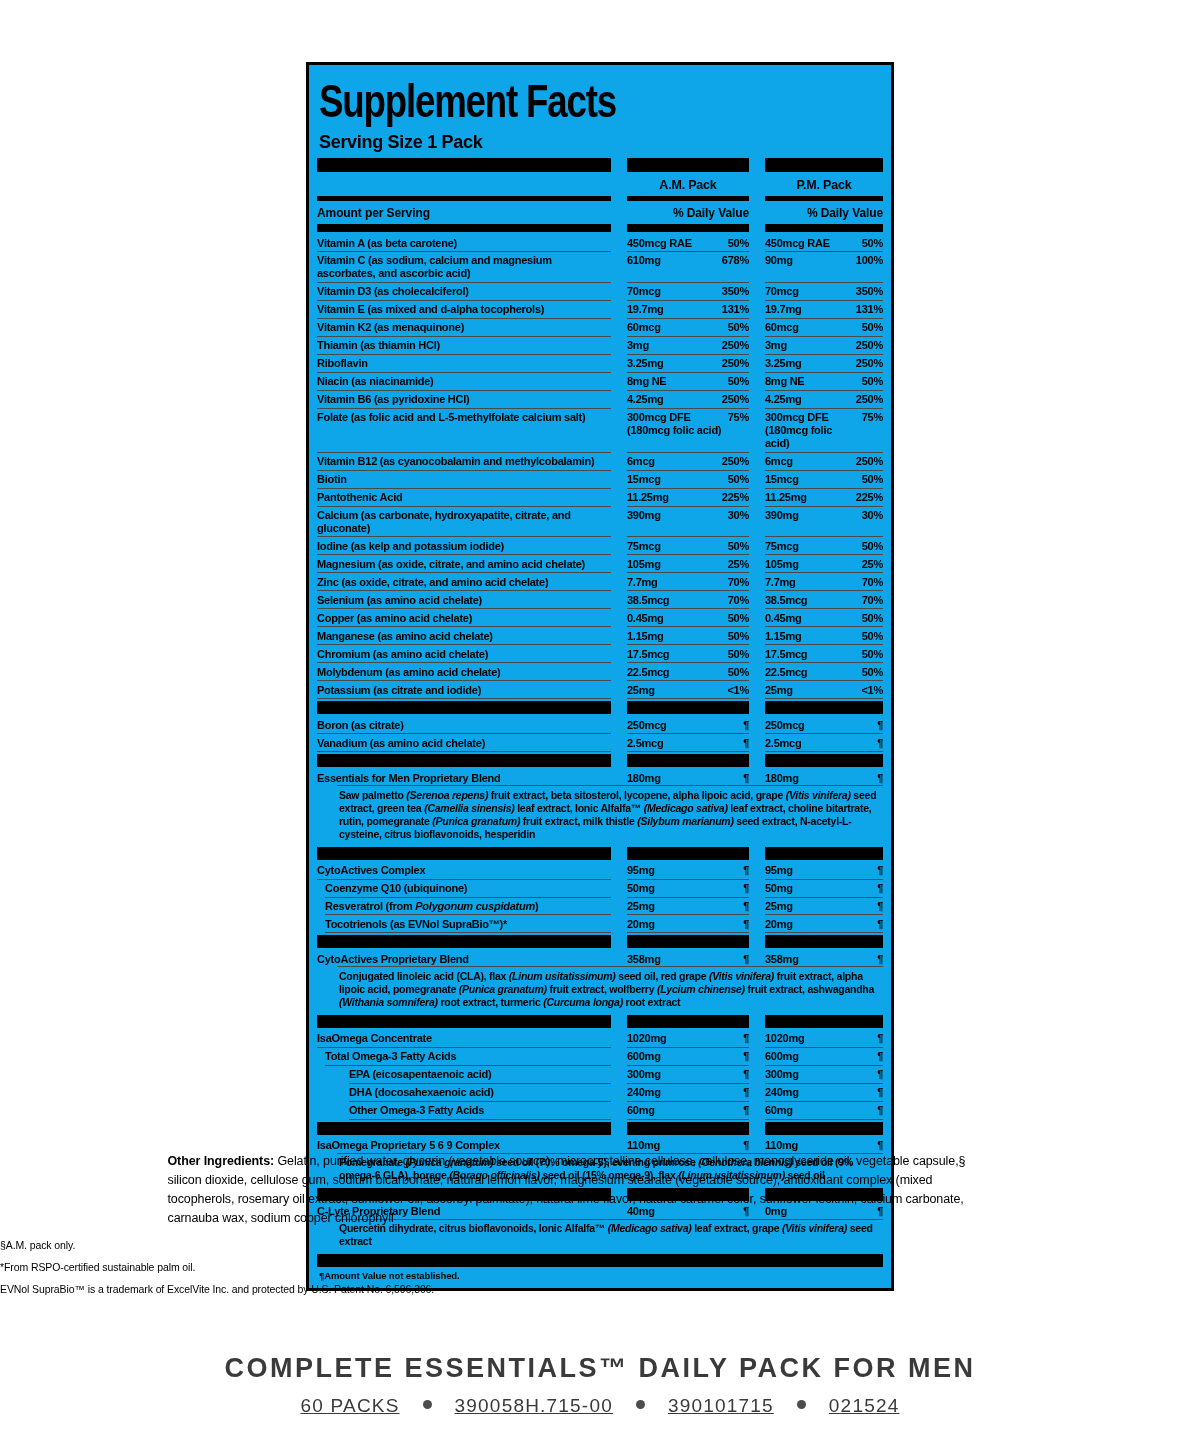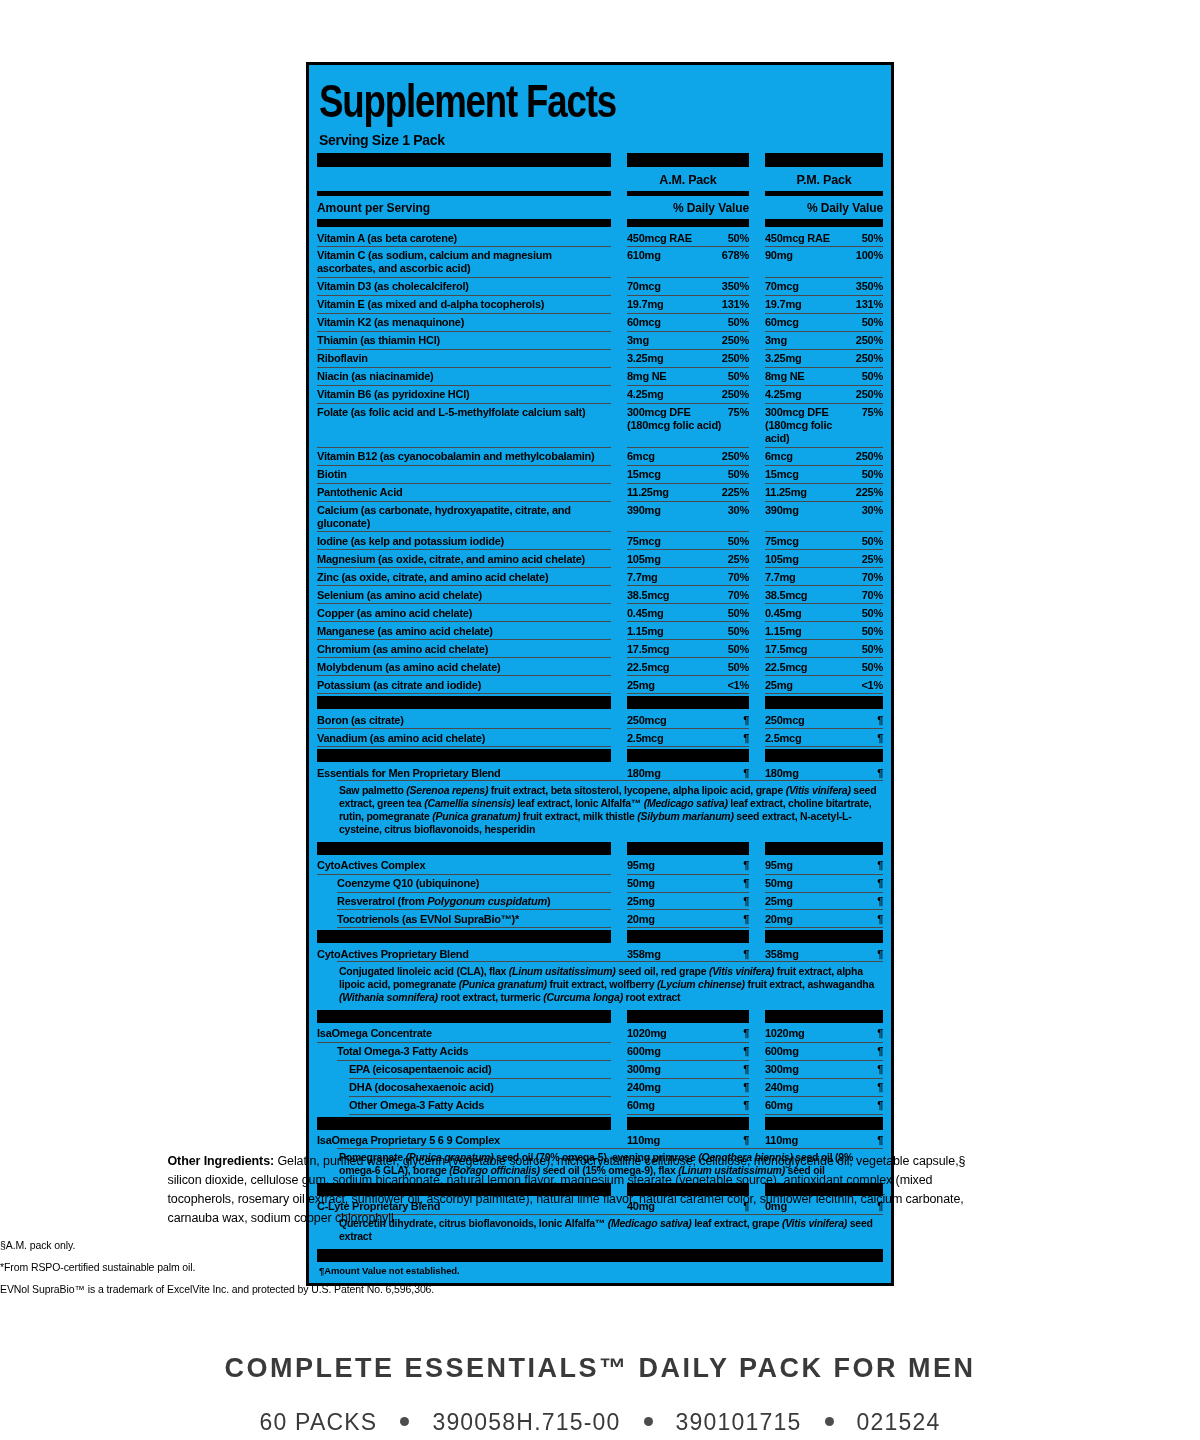--- a/index.html
+++ b/index.html
@@ -10,39 +10,39 @@
   }
   
   .label-box{
     position:absolute;left:306px;top:62px;width:588px;box-sizing:border-box;
     border:3px solid #000;background:#0ea5e9;padding:8px 8px 5px 8px;
   }
   .sf-title{
     font-size:47px;font-weight:700;letter-spacing:-1.5px;line-height:1;
     transform:scaleX(0.78);transform-origin:left center;white-space:nowrap;margin:4px 0 0 2px;
   }
-  .sf-serving{font-size:14px;font-weight:700;letter-spacing:-0.3px;margin:8px 0 5px 2px;}
+  .sf-serving{font-size:18px;font-weight:700;letter-spacing:-0.3px;margin:8px 0 5px 2px;}
 
   .t-row,.t-bars{display:grid;grid-template-columns:294px 122px 118px;column-gap:16px;}
   .t-bars{margin:2px 0;}
   .t-bars i{display:block;background:#000;height:13px;}
   .t-bars.h14 i{height:14px;}
   .t-bars.h5 i{height:5px;}
   .t-bars.h8 i{height:8px;}
   .fullbar{height:13px;background:#000;margin:2px 0;}
 
   .hd-pack .cell{font-size:12.5px;font-weight:700;text-align:center;padding:4px 0 2px;letter-spacing:-0.2px;}
   .hd-dv .hcell{font-size:12px;font-weight:700;padding:3px 0 2px;letter-spacing:-0.1px;}
   .hd-dv .right{text-align:right;}
 
   .c-name{
     font-size:11px;font-weight:700;letter-spacing:-0.25px;line-height:1.18;
     padding:2.5px 0 1.5px;border-bottom:1px solid #4a4a4a;
   }
-  .c-name.ind1{margin-left:20px;}
+  .c-name.ind1{margin-left:8px;}
   .c-name.ind2{margin-left:32px;}
   .c-pack{
     display:flex;justify-content:space-between;align-items:flex-start;
     font-size:11px;font-weight:700;letter-spacing:-0.25px;line-height:1.18;
     padding:2.5px 0 1.5px;border-bottom:1px solid #4a4a4a;
   }
   .c-pack .dv{text-align:right;padding-left:4px;}
   .row-blend{position:relative;}
   .row-blend .c-name,.row-blend .c-pack{border-bottom:none;}
   .row-blend::after{content:"";position:absolute;left:20px;right:0;bottom:0;border-bottom:1px solid #4a4a4a;}
@@ -56,21 +56,21 @@
   
   .bottom{position:absolute;top:1152px;left:0;width:1140px;text-align:left;}
   .oi{width:805px;margin:0 auto;font-size:12.5px;line-height:1.53;letter-spacing:-0.1px;}
   .oi b{font-weight:700;}
   .contains{font-weight:700;font-size:12.5px;margin-top:9px;}
   .note{font-size:10.5px;margin-top:10px;letter-spacing:-0.1px;}
 
   
   .footer{position:absolute;top:1353px;left:0;width:1200px;text-align:center;color:#3a3a3a;}
   .f-title{font-size:27px;letter-spacing:2.5px;font-weight:600;}
-  .f-meta{margin-top:25px;font-size:23px;letter-spacing:1.2px;font-weight:400;white-space:nowrap;}
+  .f-meta{margin-top:11px;font-size:19px;letter-spacing:1.2px;font-weight:400;white-space:nowrap;text-decoration:underline;}
   .f-dot{display:inline-block;width:9px;height:9px;border-radius:50%;background:#4c4c4c;margin:0 23px;vertical-align:middle;position:relative;top:-2px;}
 </style>
 </head>
 <body>
 
 <div class="label-box">
   <div class="sf-title">Supplement Facts</div>
   <div class="sf-serving">Serving Size 1 Pack</div>
 
   <div class="t-bars h14">

